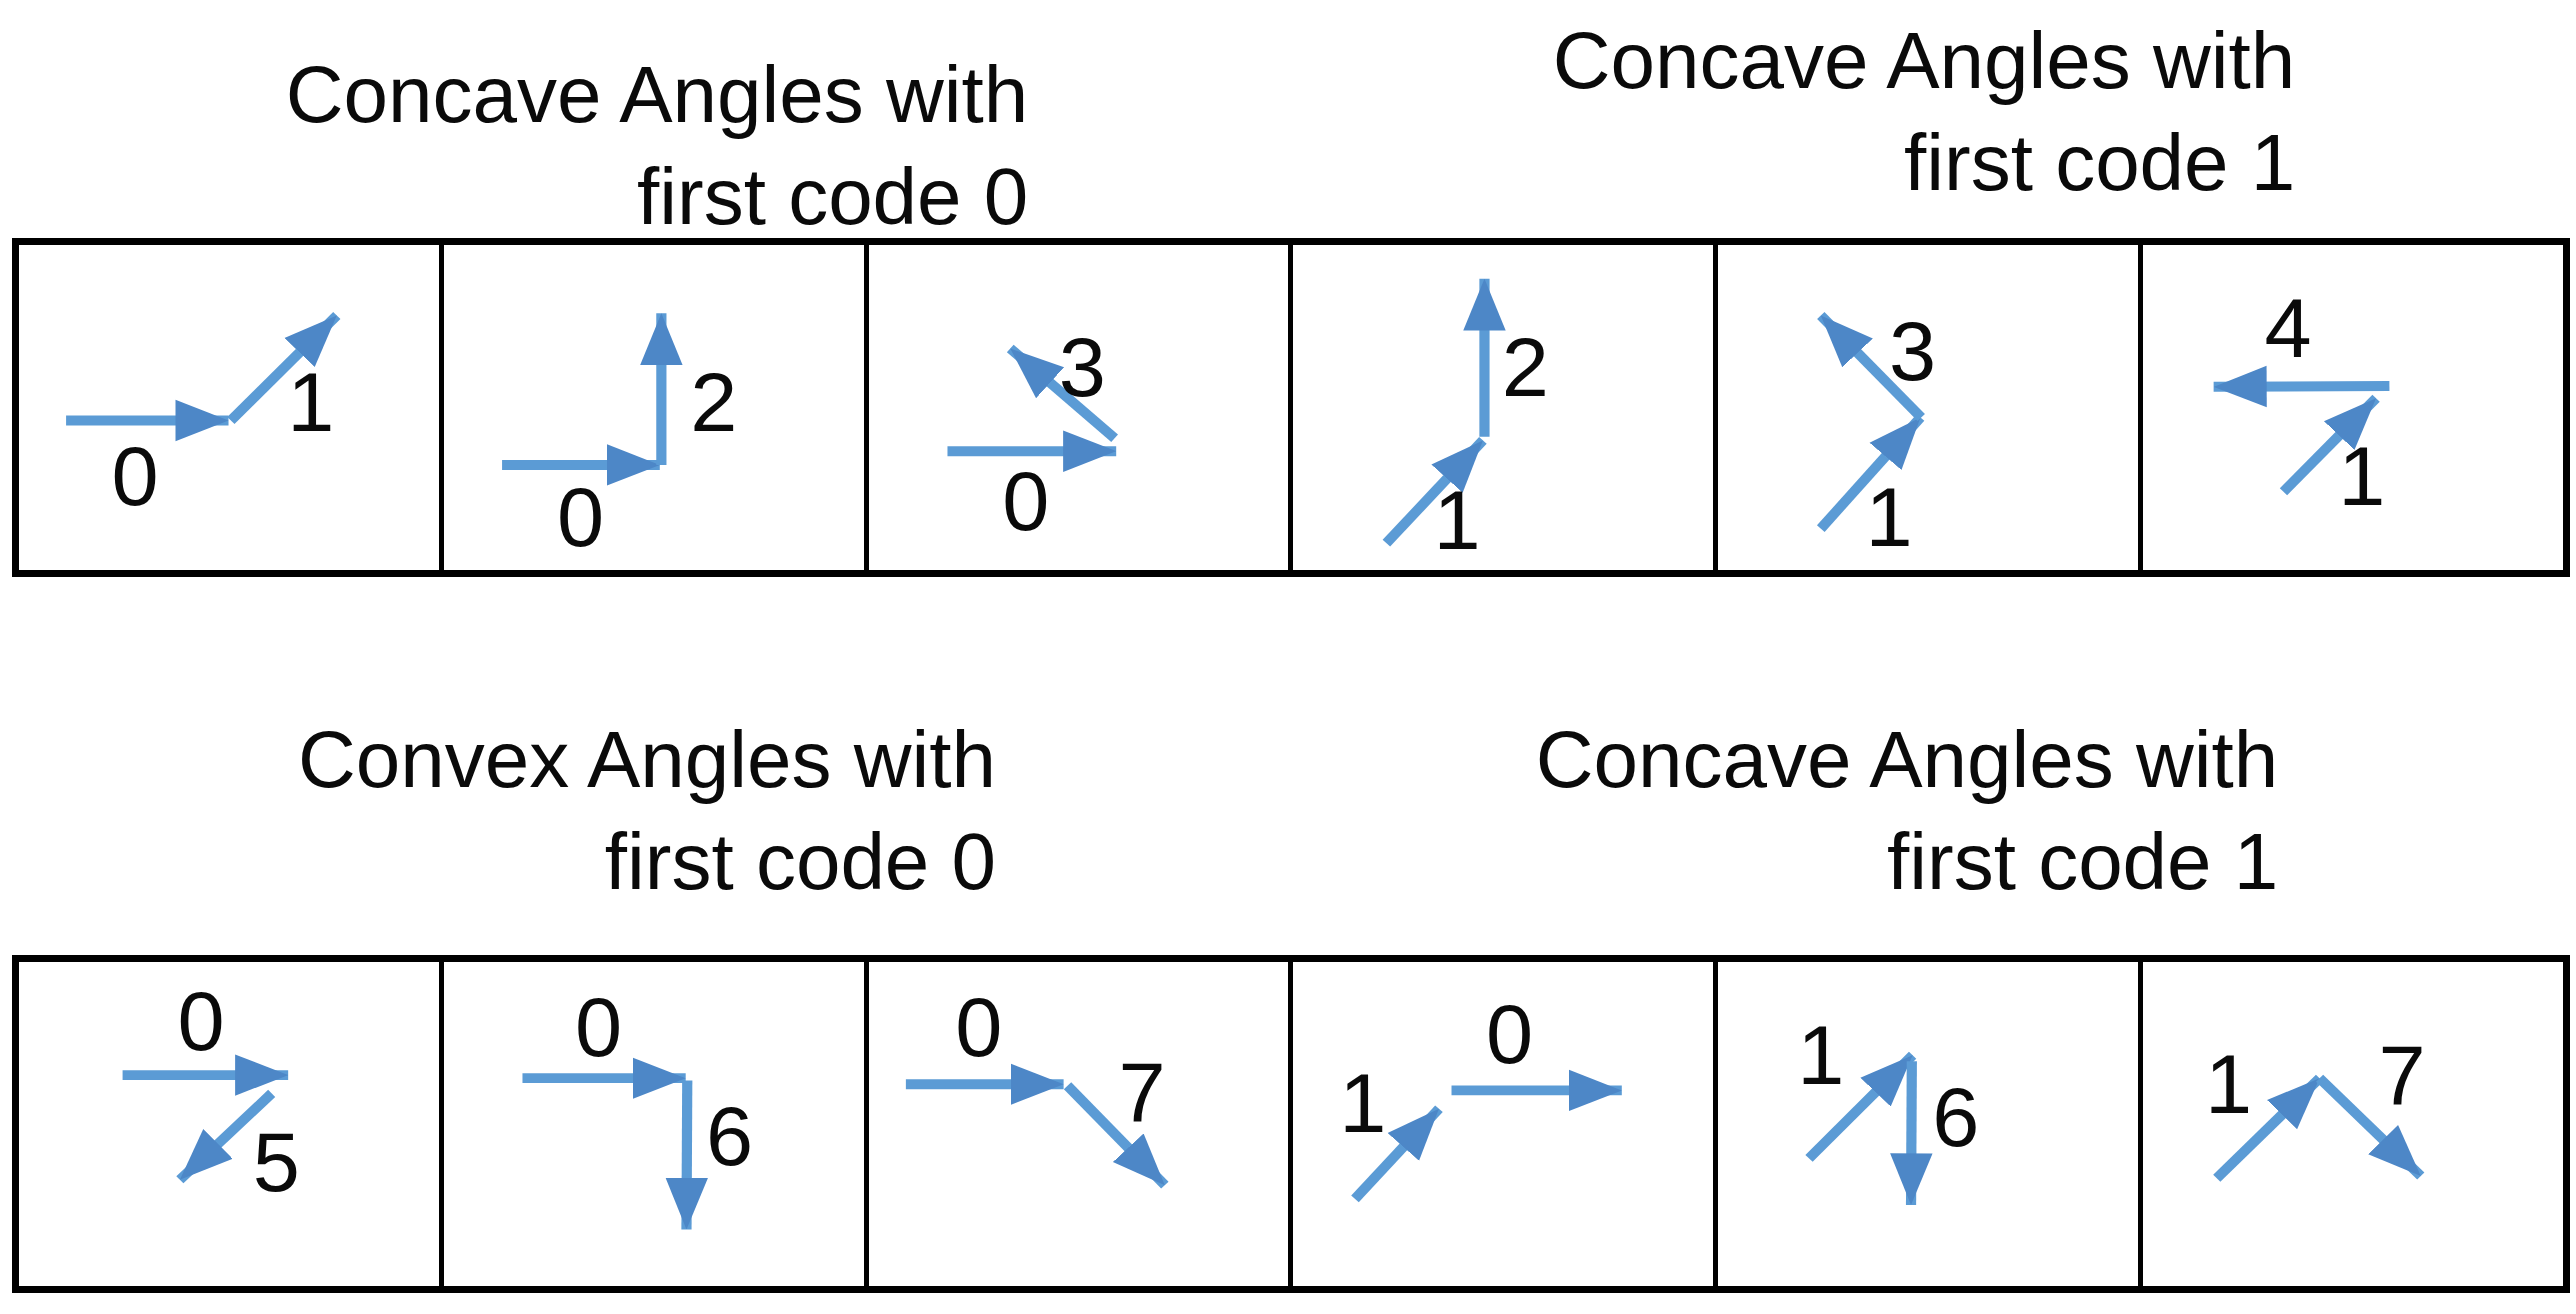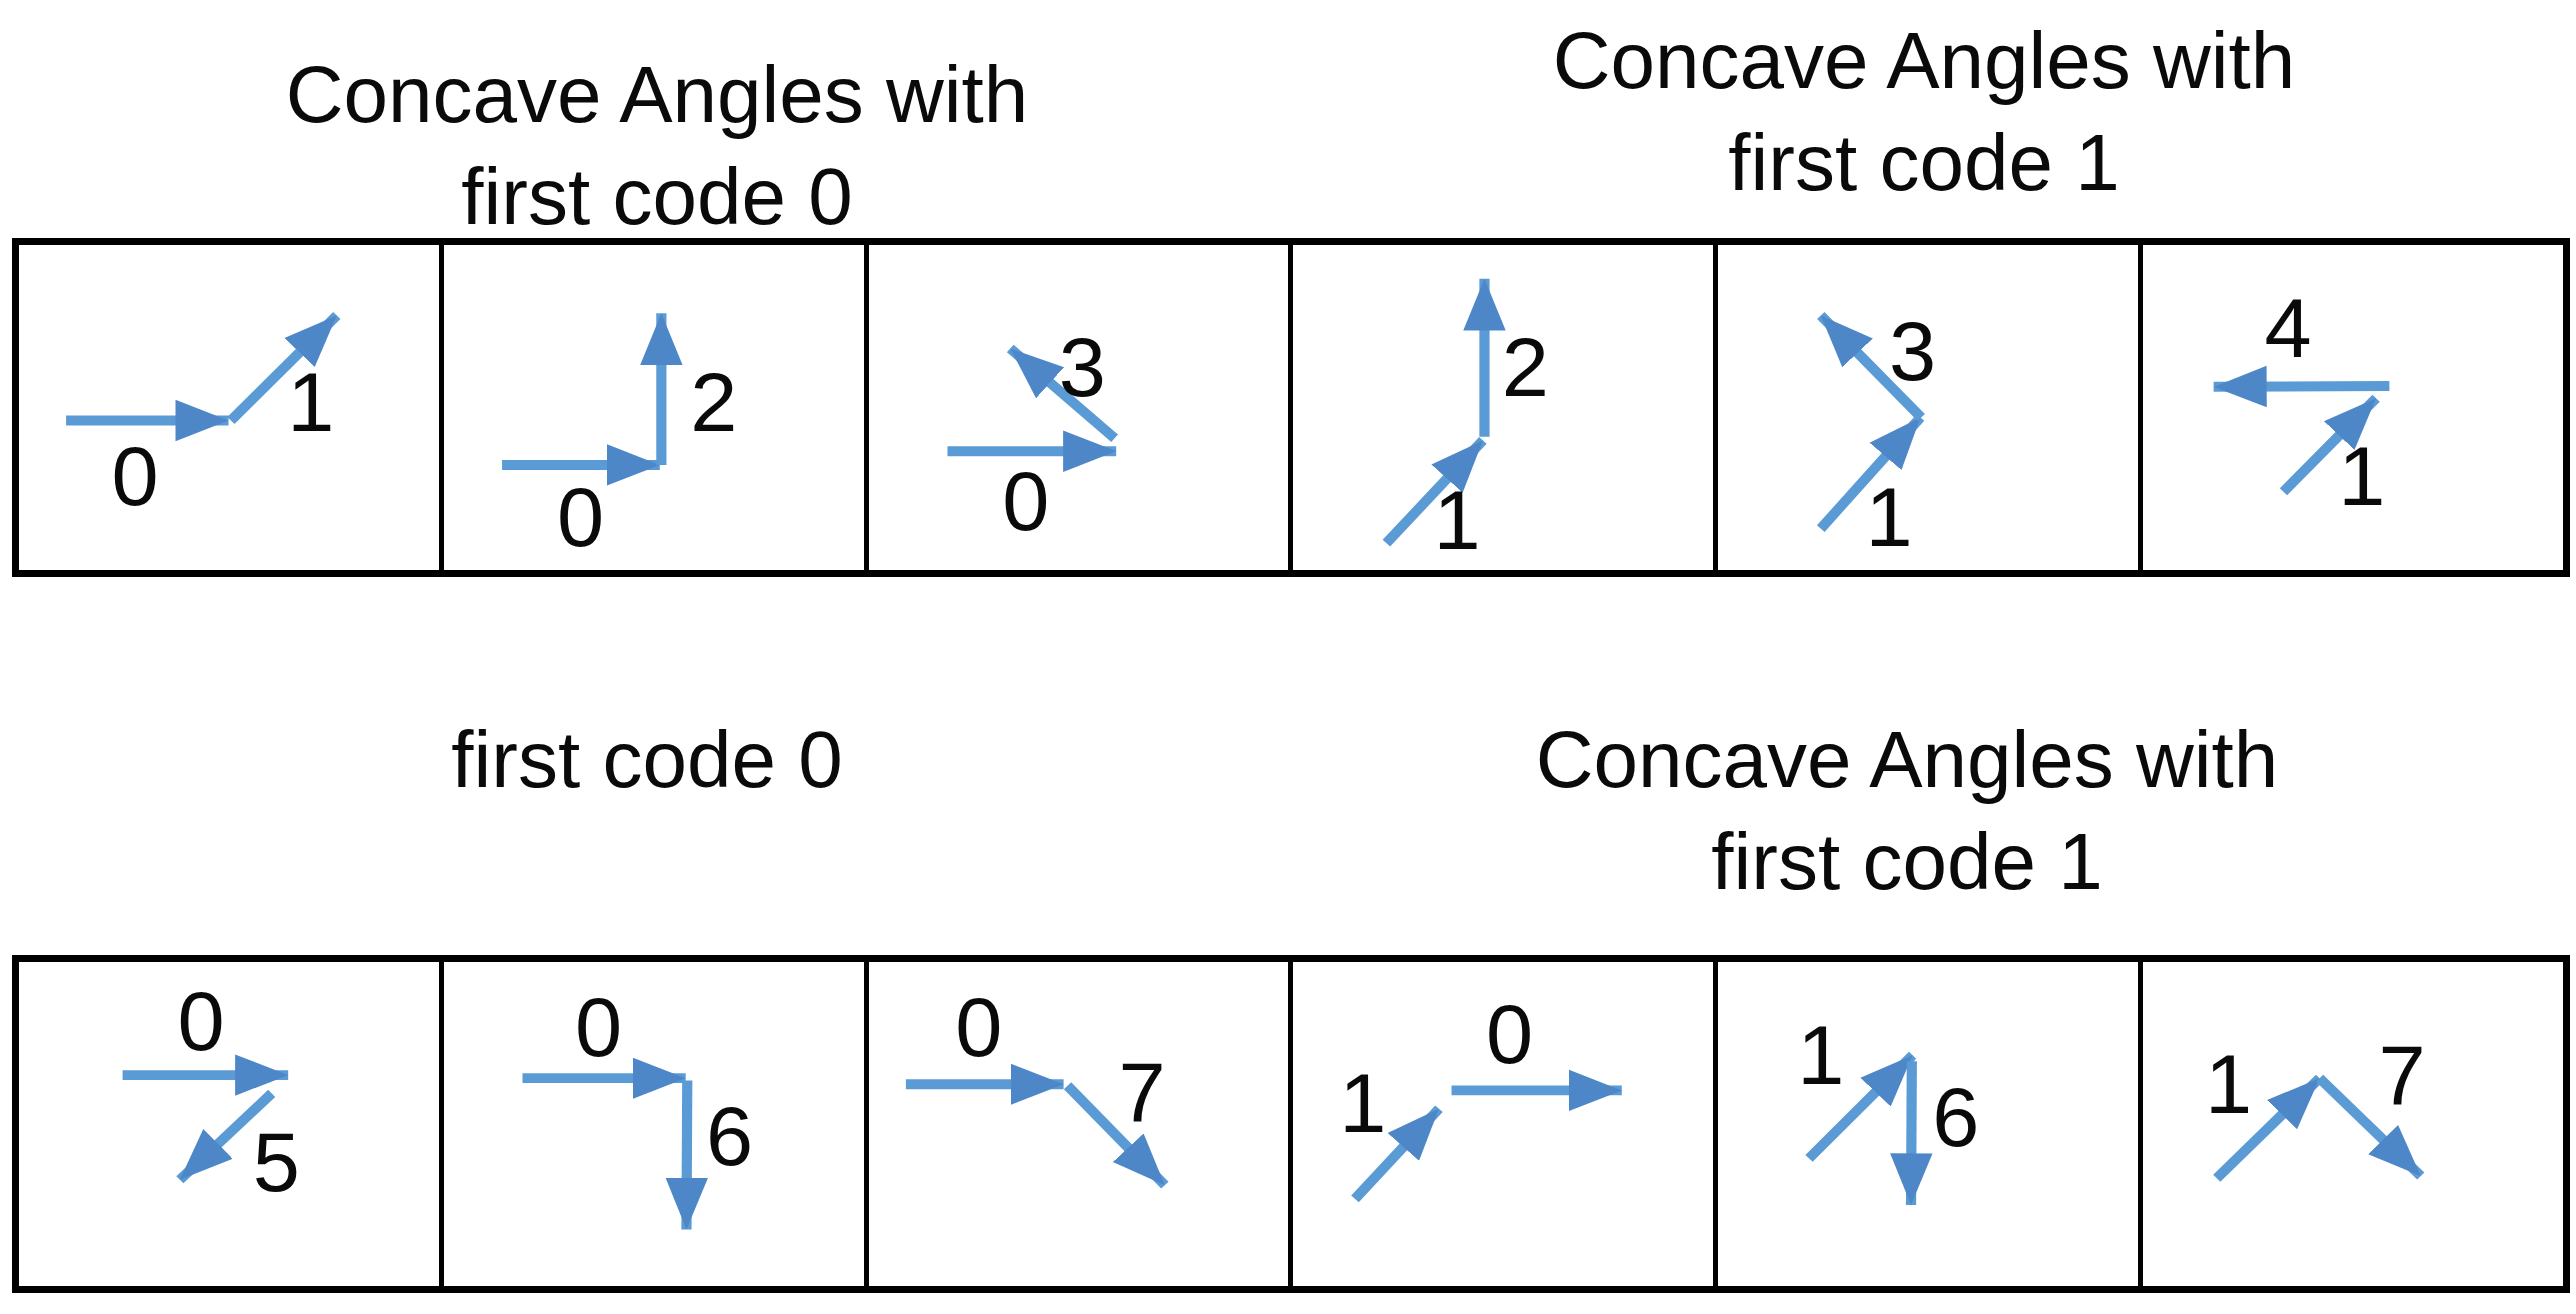--- a/index.html
+++ b/index.html
@@ -6,21 +6,21 @@
   #canvas{
     position:relative;
     width:2576px;height:1315px;
     background:#ffffff;
     font-family:"Liberation Sans", sans-serif;
     overflow:hidden;
   }
   .title{
     position:absolute;
     transform:translateX(-50%);
-    text-align:center;
+    text-align:right;
     font-size:80px;
     line-height:1.28;
     color:#0a0a0a;
     white-space:nowrap;
   }
   .table{
     position:absolute;
     left:12px;
     width:2558px;
     box-sizing:border-box;
@@ -104,20 +104,21 @@
         <svg viewBox="0 0 535 424" preserveAspectRatio="none">
           <line x1="179" y1="322" x2="297" y2="200" stroke="#5b9bd5" stroke-width="13" marker-end="url(#arrow-head)"></line>
           <line x1="314" y1="184" x2="90" y2="185" stroke="#5b9bd5" stroke-width="13" marker-end="url(#arrow-head)"></line>
           <text x="185" y="109" text-anchor="middle" dominant-baseline="central" fill="#0a0a0a">4</text>
           <text x="279" y="302" text-anchor="middle" dominant-baseline="central" fill="#0a0a0a">1</text>
         </svg>
       </div>
     </div>
 
   <div class="title" style="left:647px;top:709px">
+    <div>Convex Angles with</div>
     <div>first code 0</div>
   </div>
   <div class="title" style="left:1907px;top:709px">
     <div>Concave Angles with</div>
     <div>first code 1</div>
   </div>
 
   <div class="table" style="top:955px;height:338px">
       <div class="cell">
         <svg viewBox="0 0 535 424" preserveAspectRatio="none">

